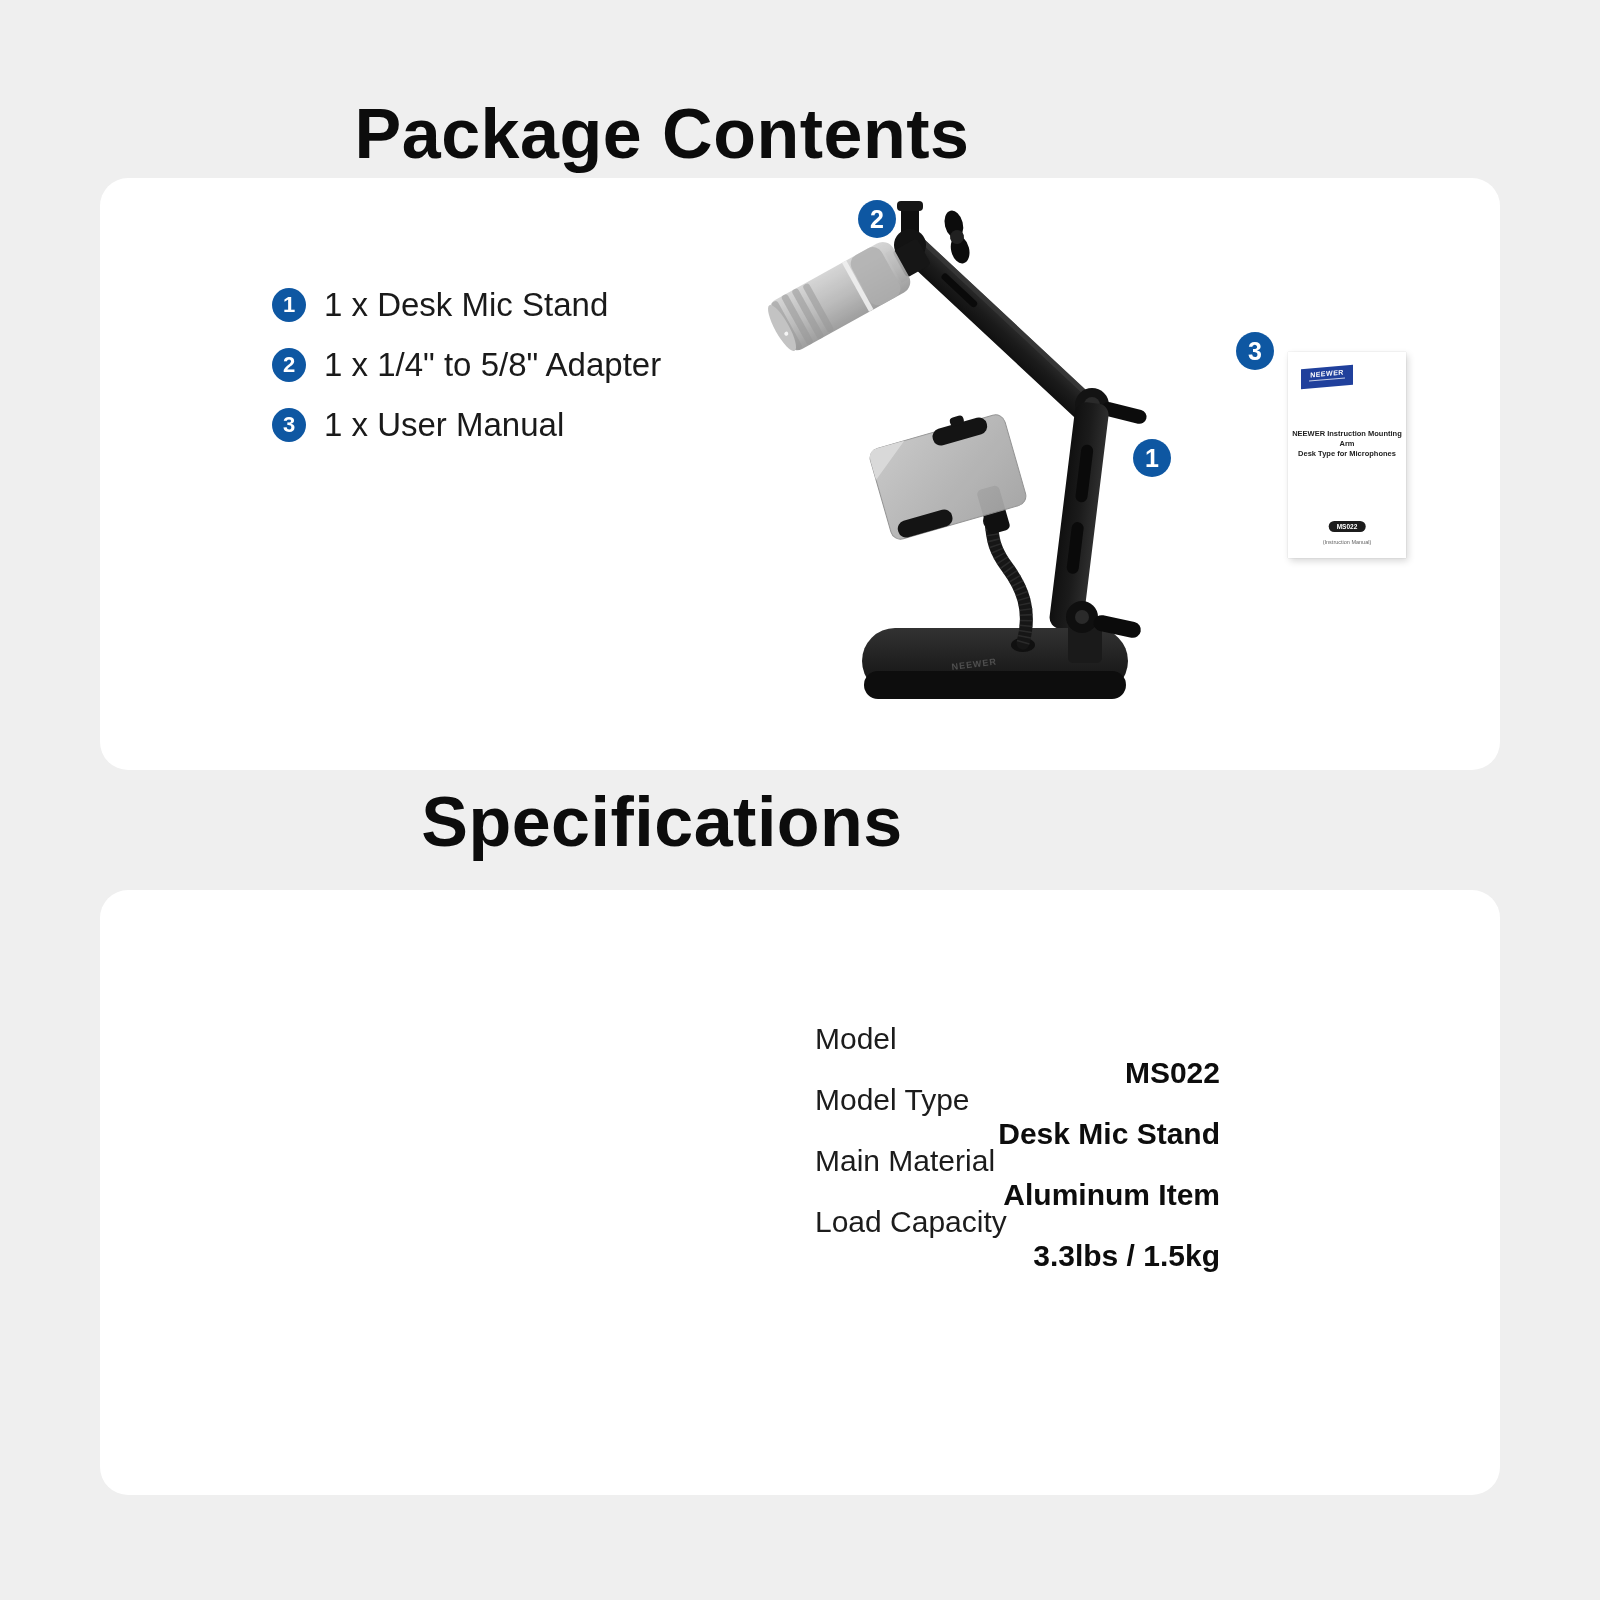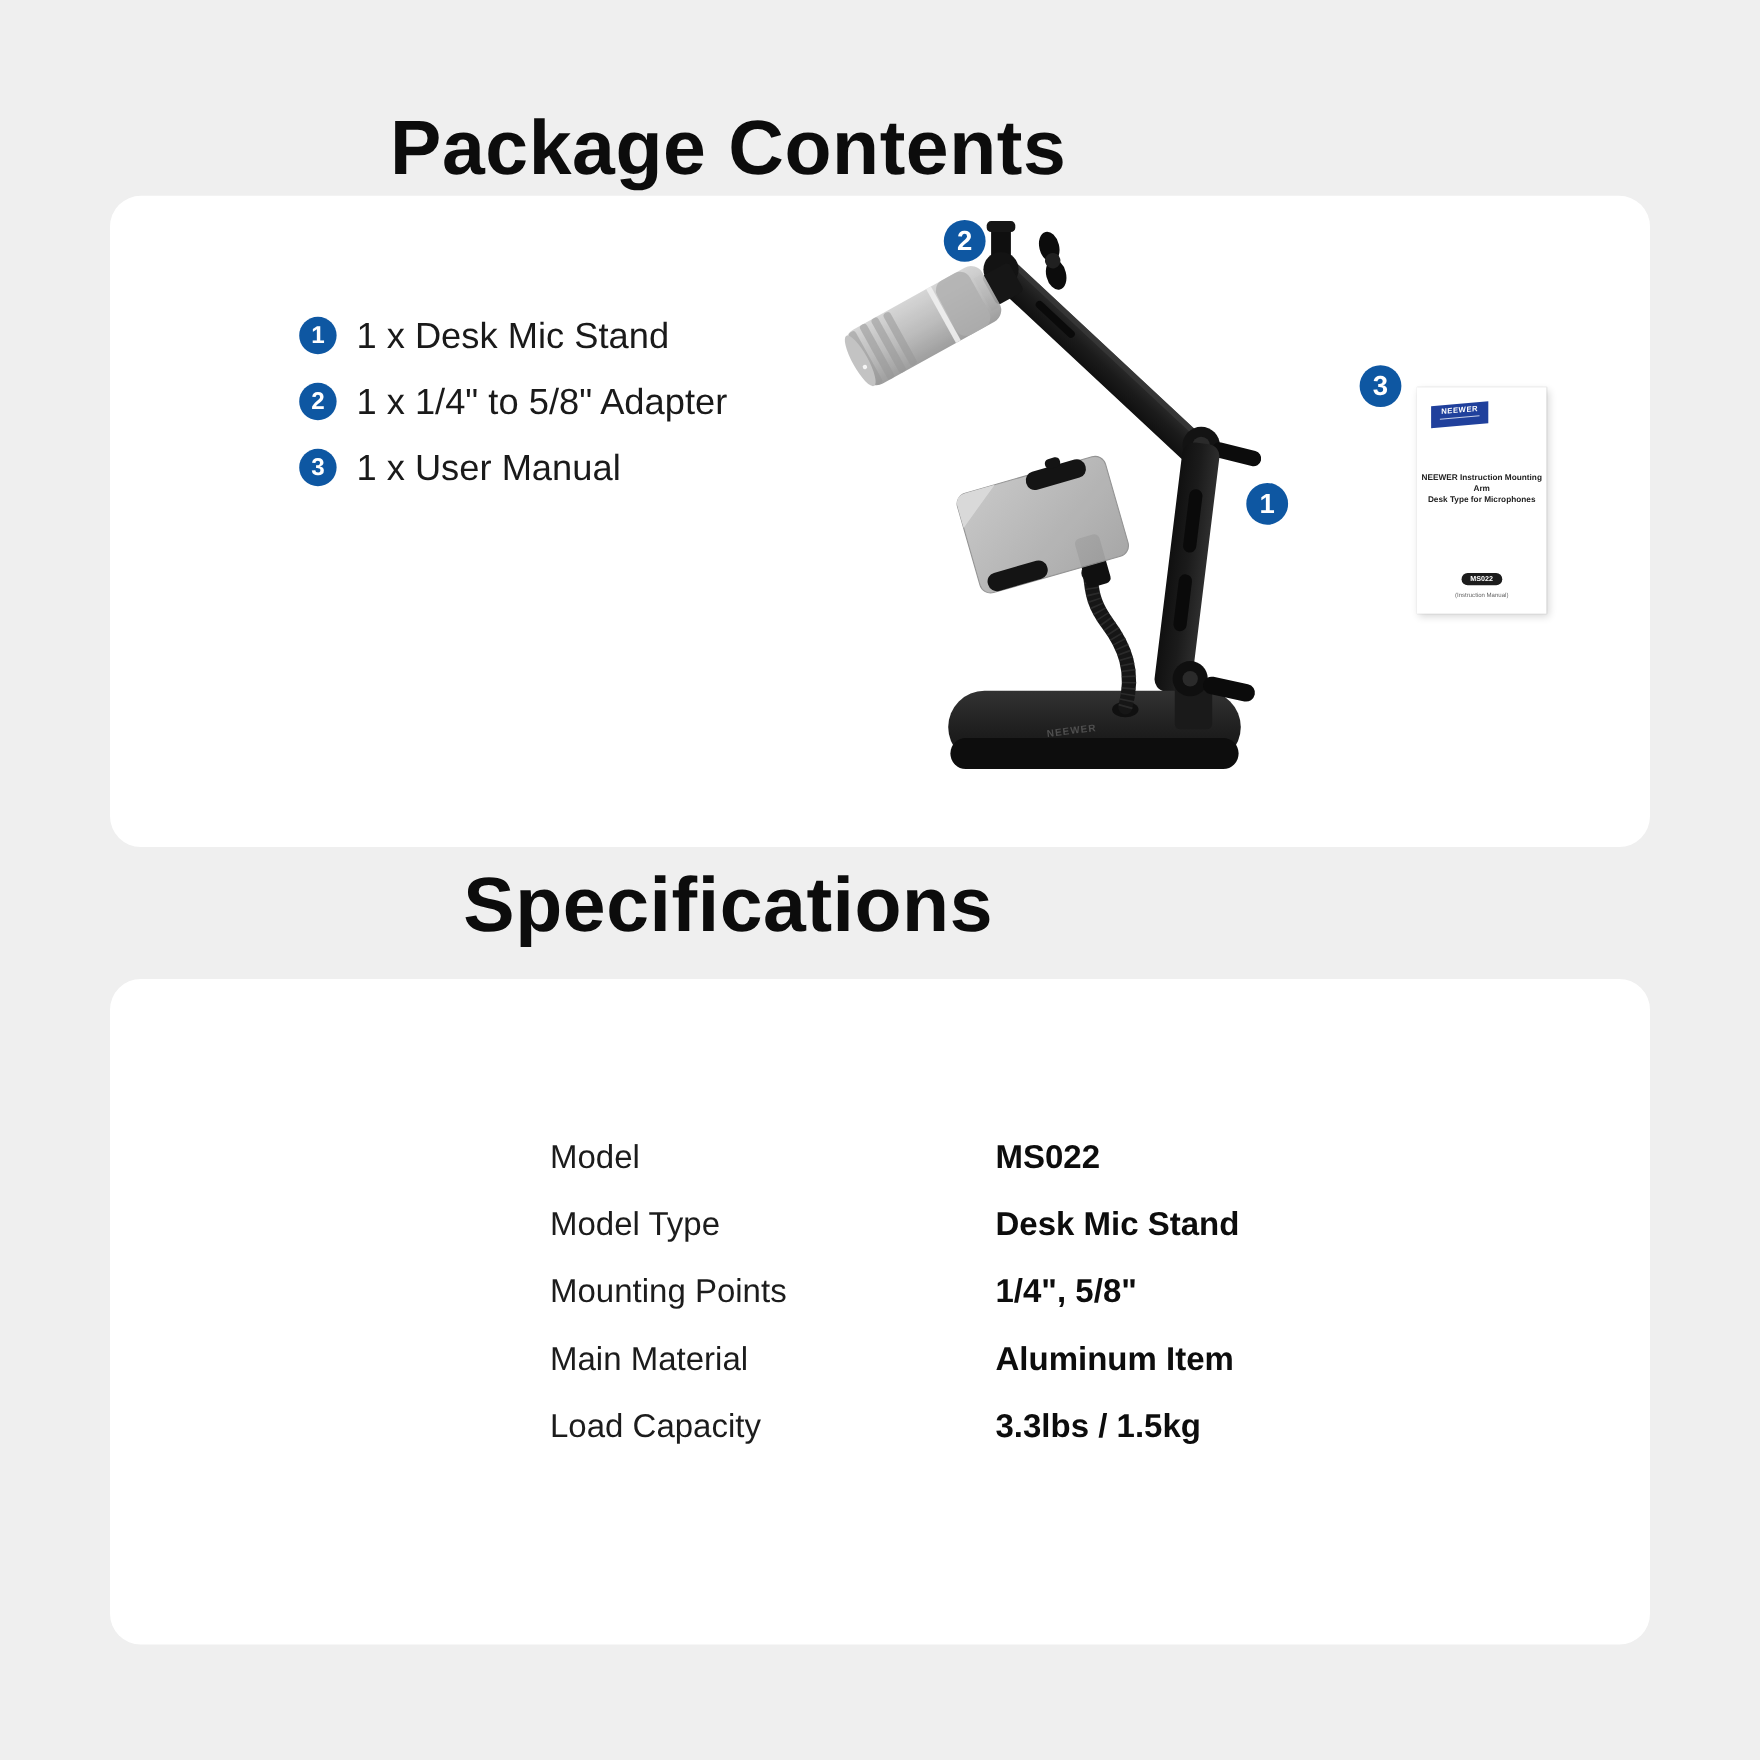--- a/index.html
+++ b/index.html
@@ -45,21 +45,21 @@
   .manual-title { position:absolute; top:77px; left:4px; right:4px; text-align:center;
     font-size:7.5px; font-weight:700; color:#222; line-height:10px; }
   .manual-badge { position:absolute; bottom:26px; left:50%; transform:translateX(-50%);
     background:#1c1c1c; color:#fff; font-size:6.5px; font-weight:700;
     padding:2px 8px; border-radius:7px; white-space:nowrap; }
   .manual-footnote { position:absolute; bottom:13px; width:100%; text-align:center;
     font-size:5.5px; color:#666; }
 
   
   #spec-table { position:absolute; left:500px; top:1022px; width:720px; }
-  .spec-row { display:flex; align-items:center; height:61px; }
+  .spec-row { display:flex; align-items:flex-end; height:61px;flex-direction:column; }
   .spec-label { width:405px; font-size:30px; font-weight:400; color:#1c1c1c; }
   .spec-value { font-size:30px; font-weight:700; color:#0d0d0d; }
 </style>
 </head>
 <body>
 
 <div id="canvas">
 
   <h1 class="section-title" id="title-package">Package Contents</h1>
 
@@ -216,24 +216,20 @@
   <div id="spec-table">
       <div class="spec-row">
       <span class="spec-label">Model</span>
       <span class="spec-value">MS022</span>
     </div>
       <div class="spec-row">
       <span class="spec-label">Model Type</span>
       <span class="spec-value">Desk Mic Stand</span>
     </div>
       <div class="spec-row">
-      <span class="spec-label">Mounting Points</span>
-      <span class="spec-value">1/4", 5/8"</span>
-    </div>
-      <div class="spec-row">
       <span class="spec-label">Main Material</span>
       <span class="spec-value">Aluminum Item</span>
     </div>
       <div class="spec-row">
       <span class="spec-label">Load Capacity</span>
       <span class="spec-value">3.3lbs / 1.5kg</span>
     </div>
     </div>
 
 </div>

